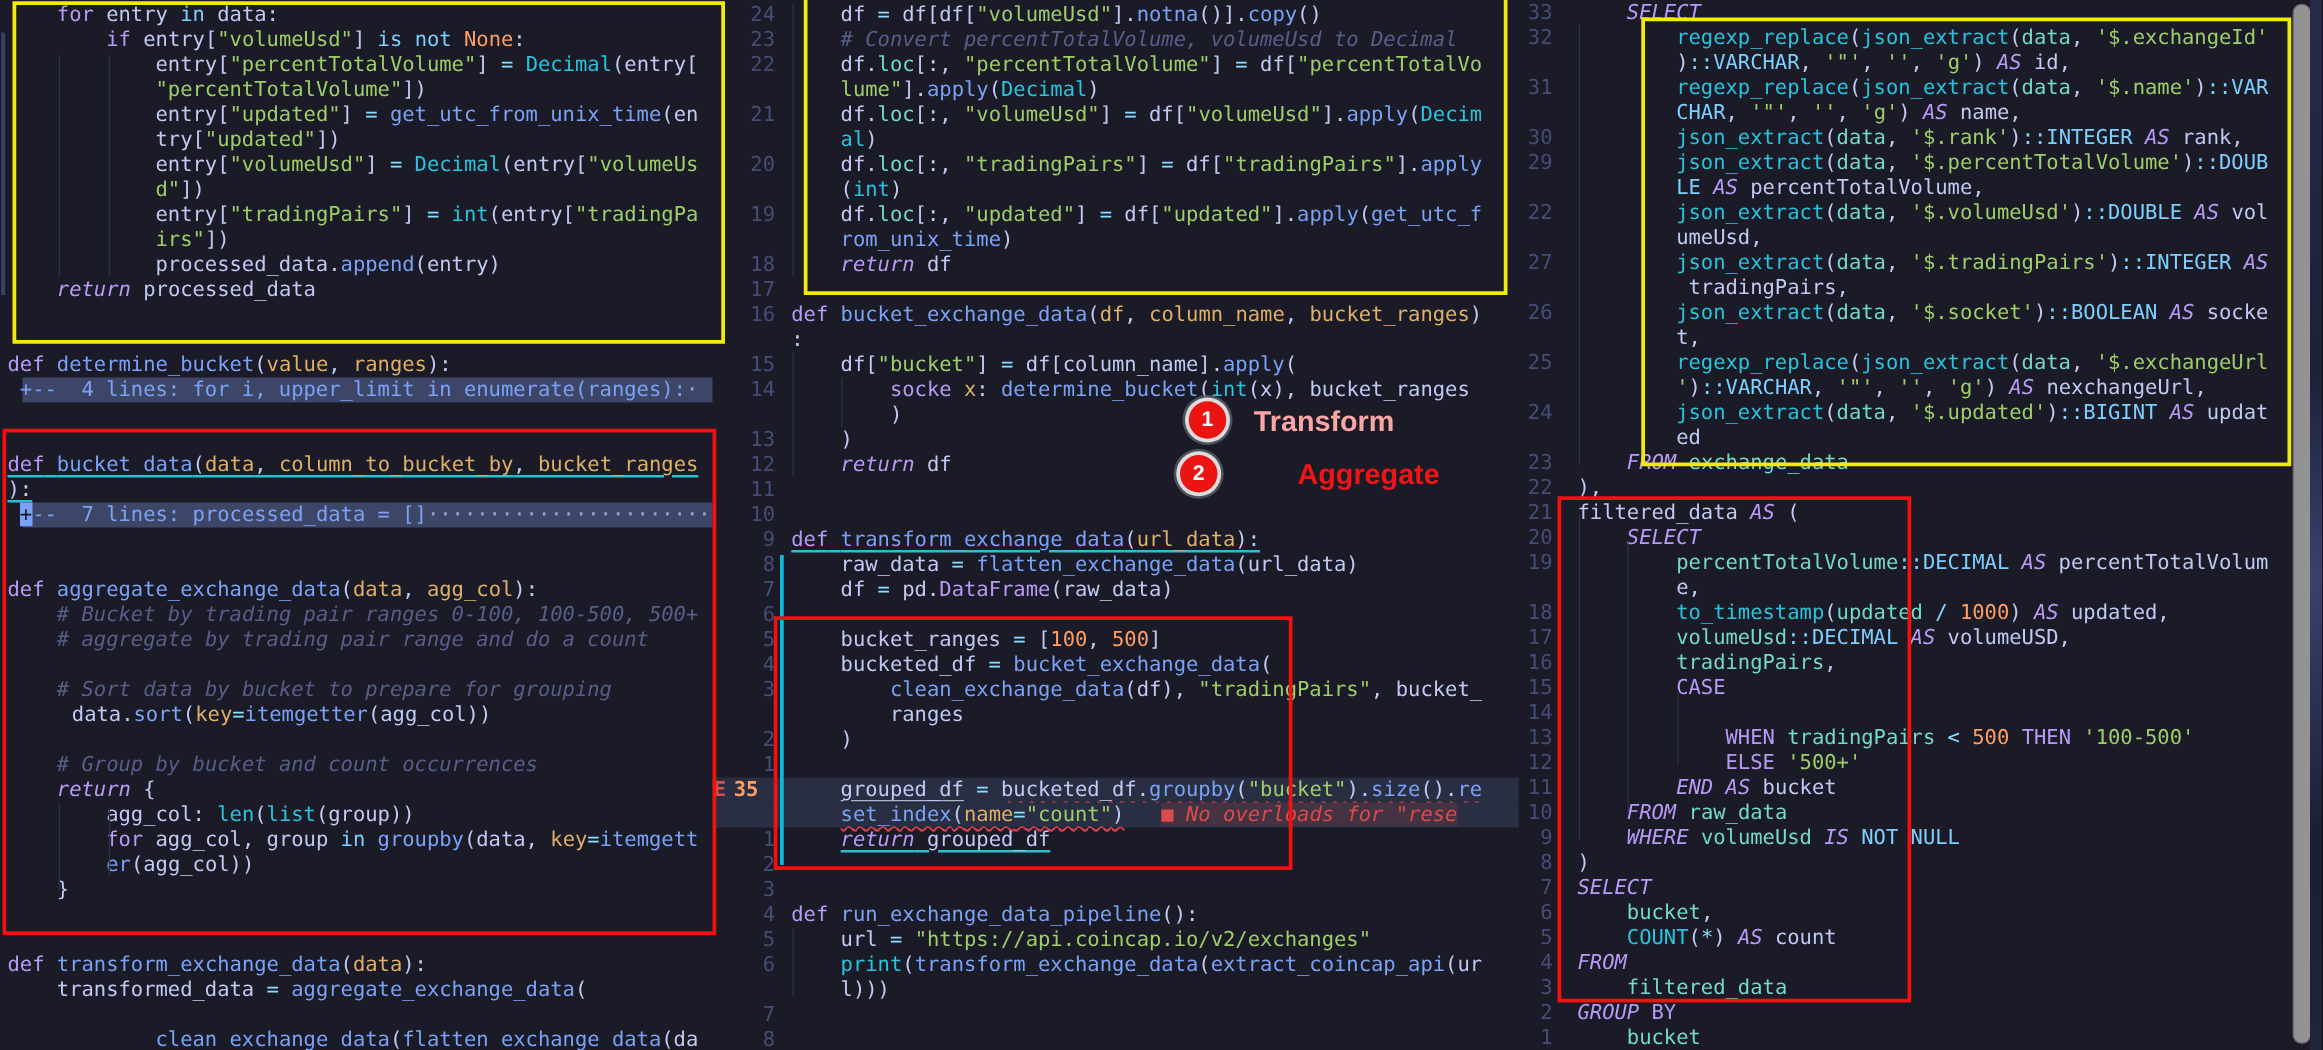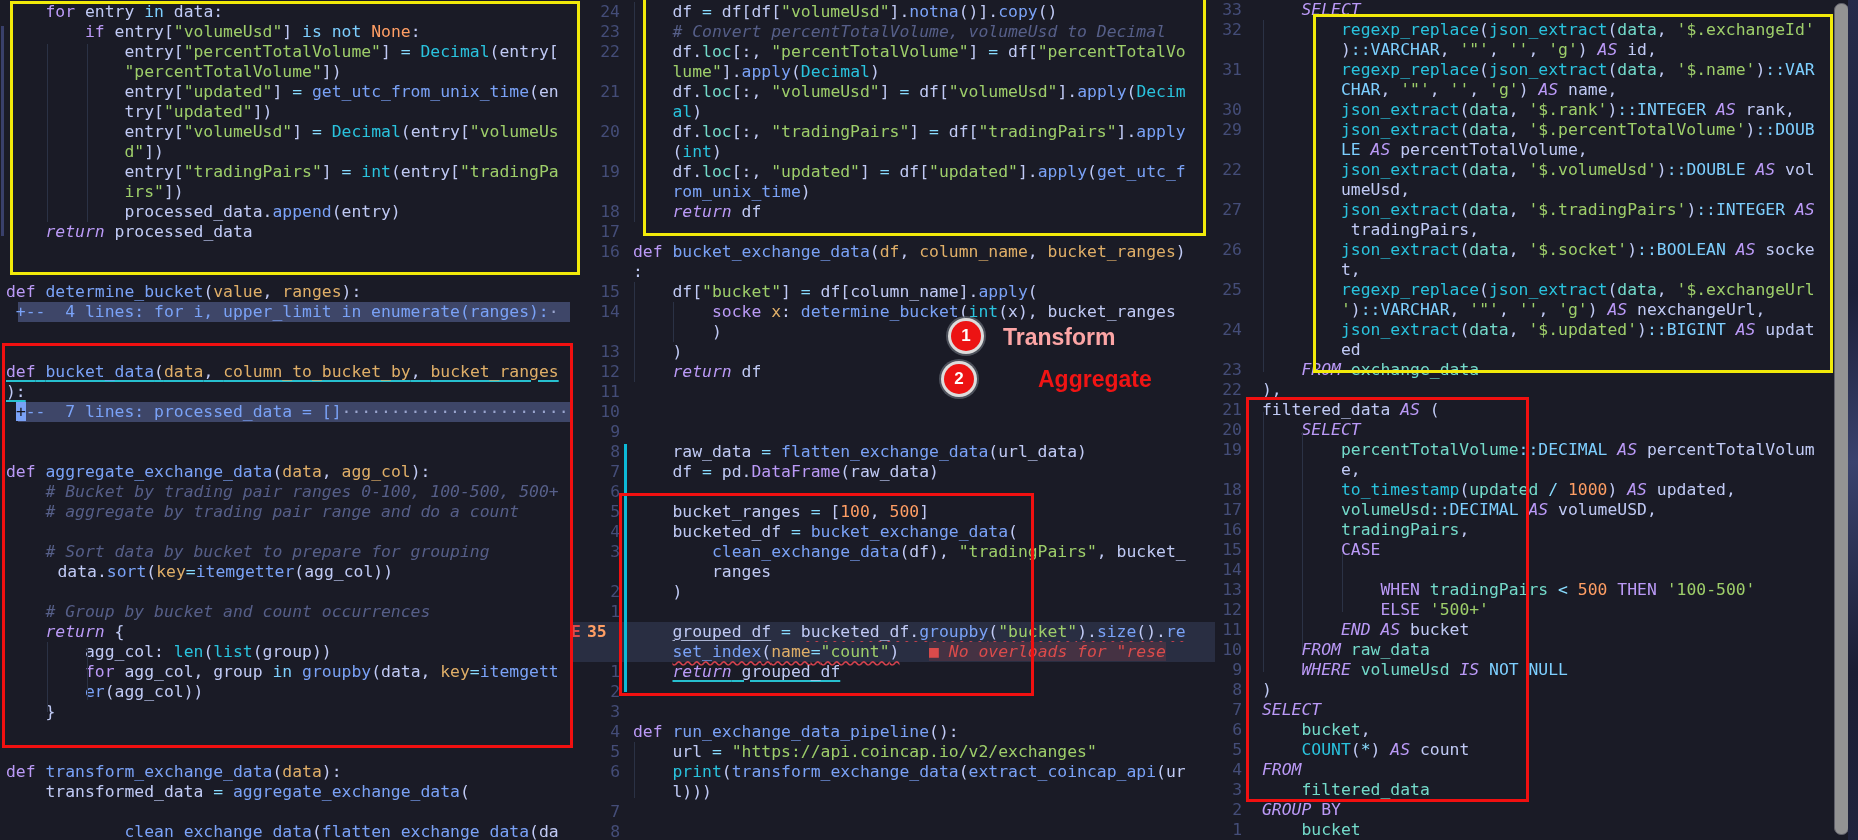--- a/index.html
+++ b/index.html
@@ -119,20 +119,21 @@
       <div class="ln" style="left: 570px; top: 302px; width: 50px; height: 20px;">14</div>
       <div class="row" style="left: 633px; top: 302px;"><span>        </span><span class="tk-p">socke</span><span> </span><span class="tk-pa">x</span><span>: </span><span class="tk-fn">determine_bucket</span><span>(</span><span class="tk-t">int</span><span>(x), bucket_ranges</span></div>
       <div class="row" style="left: 633px; top: 322px;"><span>        )</span></div>
       <div class="ln" style="left: 570px; top: 342px; width: 50px; height: 20px;">13</div>
       <div class="row" style="left: 633px; top: 342px;"><span>    )</span></div>
       <div class="ln" style="left: 570px; top: 362px; width: 50px; height: 20px;">12</div>
       <div class="row" style="left: 633px; top: 362px;"><span>    </span><span class="tk-pi">return</span><span> df</span></div>
       <div class="ln" style="left: 570px; top: 382px; width: 50px; height: 20px;">11</div>
       <div class="ln" style="left: 570px; top: 402px; width: 50px; height: 20px;">10</div>
       <div class="ln" style="left: 570px; top: 422px; width: 50px; height: 20px;">9</div>
+      <div class="row" style="left: 633px; top: 422px;"><span class="tk-p tk-ul">def</span><span class="tk-ul"> </span><span class="tk-fn tk-ul">transform_exchange_data</span><span class="tk-ul">(</span><span class="tk-pa tk-ul">url_data</span><span class="tk-ul">):</span></div>
       <div class="ln" style="left: 570px; top: 442px; width: 50px; height: 20px;">8</div>
       <div class="row" style="left: 633px; top: 442px;"><span>    raw_data </span><span class="tk-op">=</span><span> </span><span class="tk-fn">flatten_exchange_data</span><span>(url_data)</span></div>
       <div class="ln" style="left: 570px; top: 462px; width: 50px; height: 20px;">7</div>
       <div class="row" style="left: 633px; top: 462px;"><span>    df </span><span class="tk-op">=</span><span> pd.</span><span class="tk-p">DataFrame</span><span>(raw_data)</span></div>
       <div class="ln" style="left: 570px; top: 482px; width: 50px; height: 20px;">6</div>
       <div class="ln" style="left: 570px; top: 502px; width: 50px; height: 20px;">5</div>
       <div class="row" style="left: 633px; top: 502px;"><span>    bucket_ranges </span><span class="tk-op">=</span><span> [</span><span class="tk-n">100</span><span>, </span><span class="tk-n">500</span><span>]</span></div>
       <div class="ln" style="left: 570px; top: 522px; width: 50px; height: 20px;">4</div>
       <div class="row" style="left: 633px; top: 522px;"><span>    bucketed_df </span><span class="tk-op">=</span><span> </span><span class="tk-fn">bucket_exchange_data</span><span>(</span></div>
       <div class="ln" style="left: 570px; top: 542px; width: 50px; height: 20px;">3</div>

